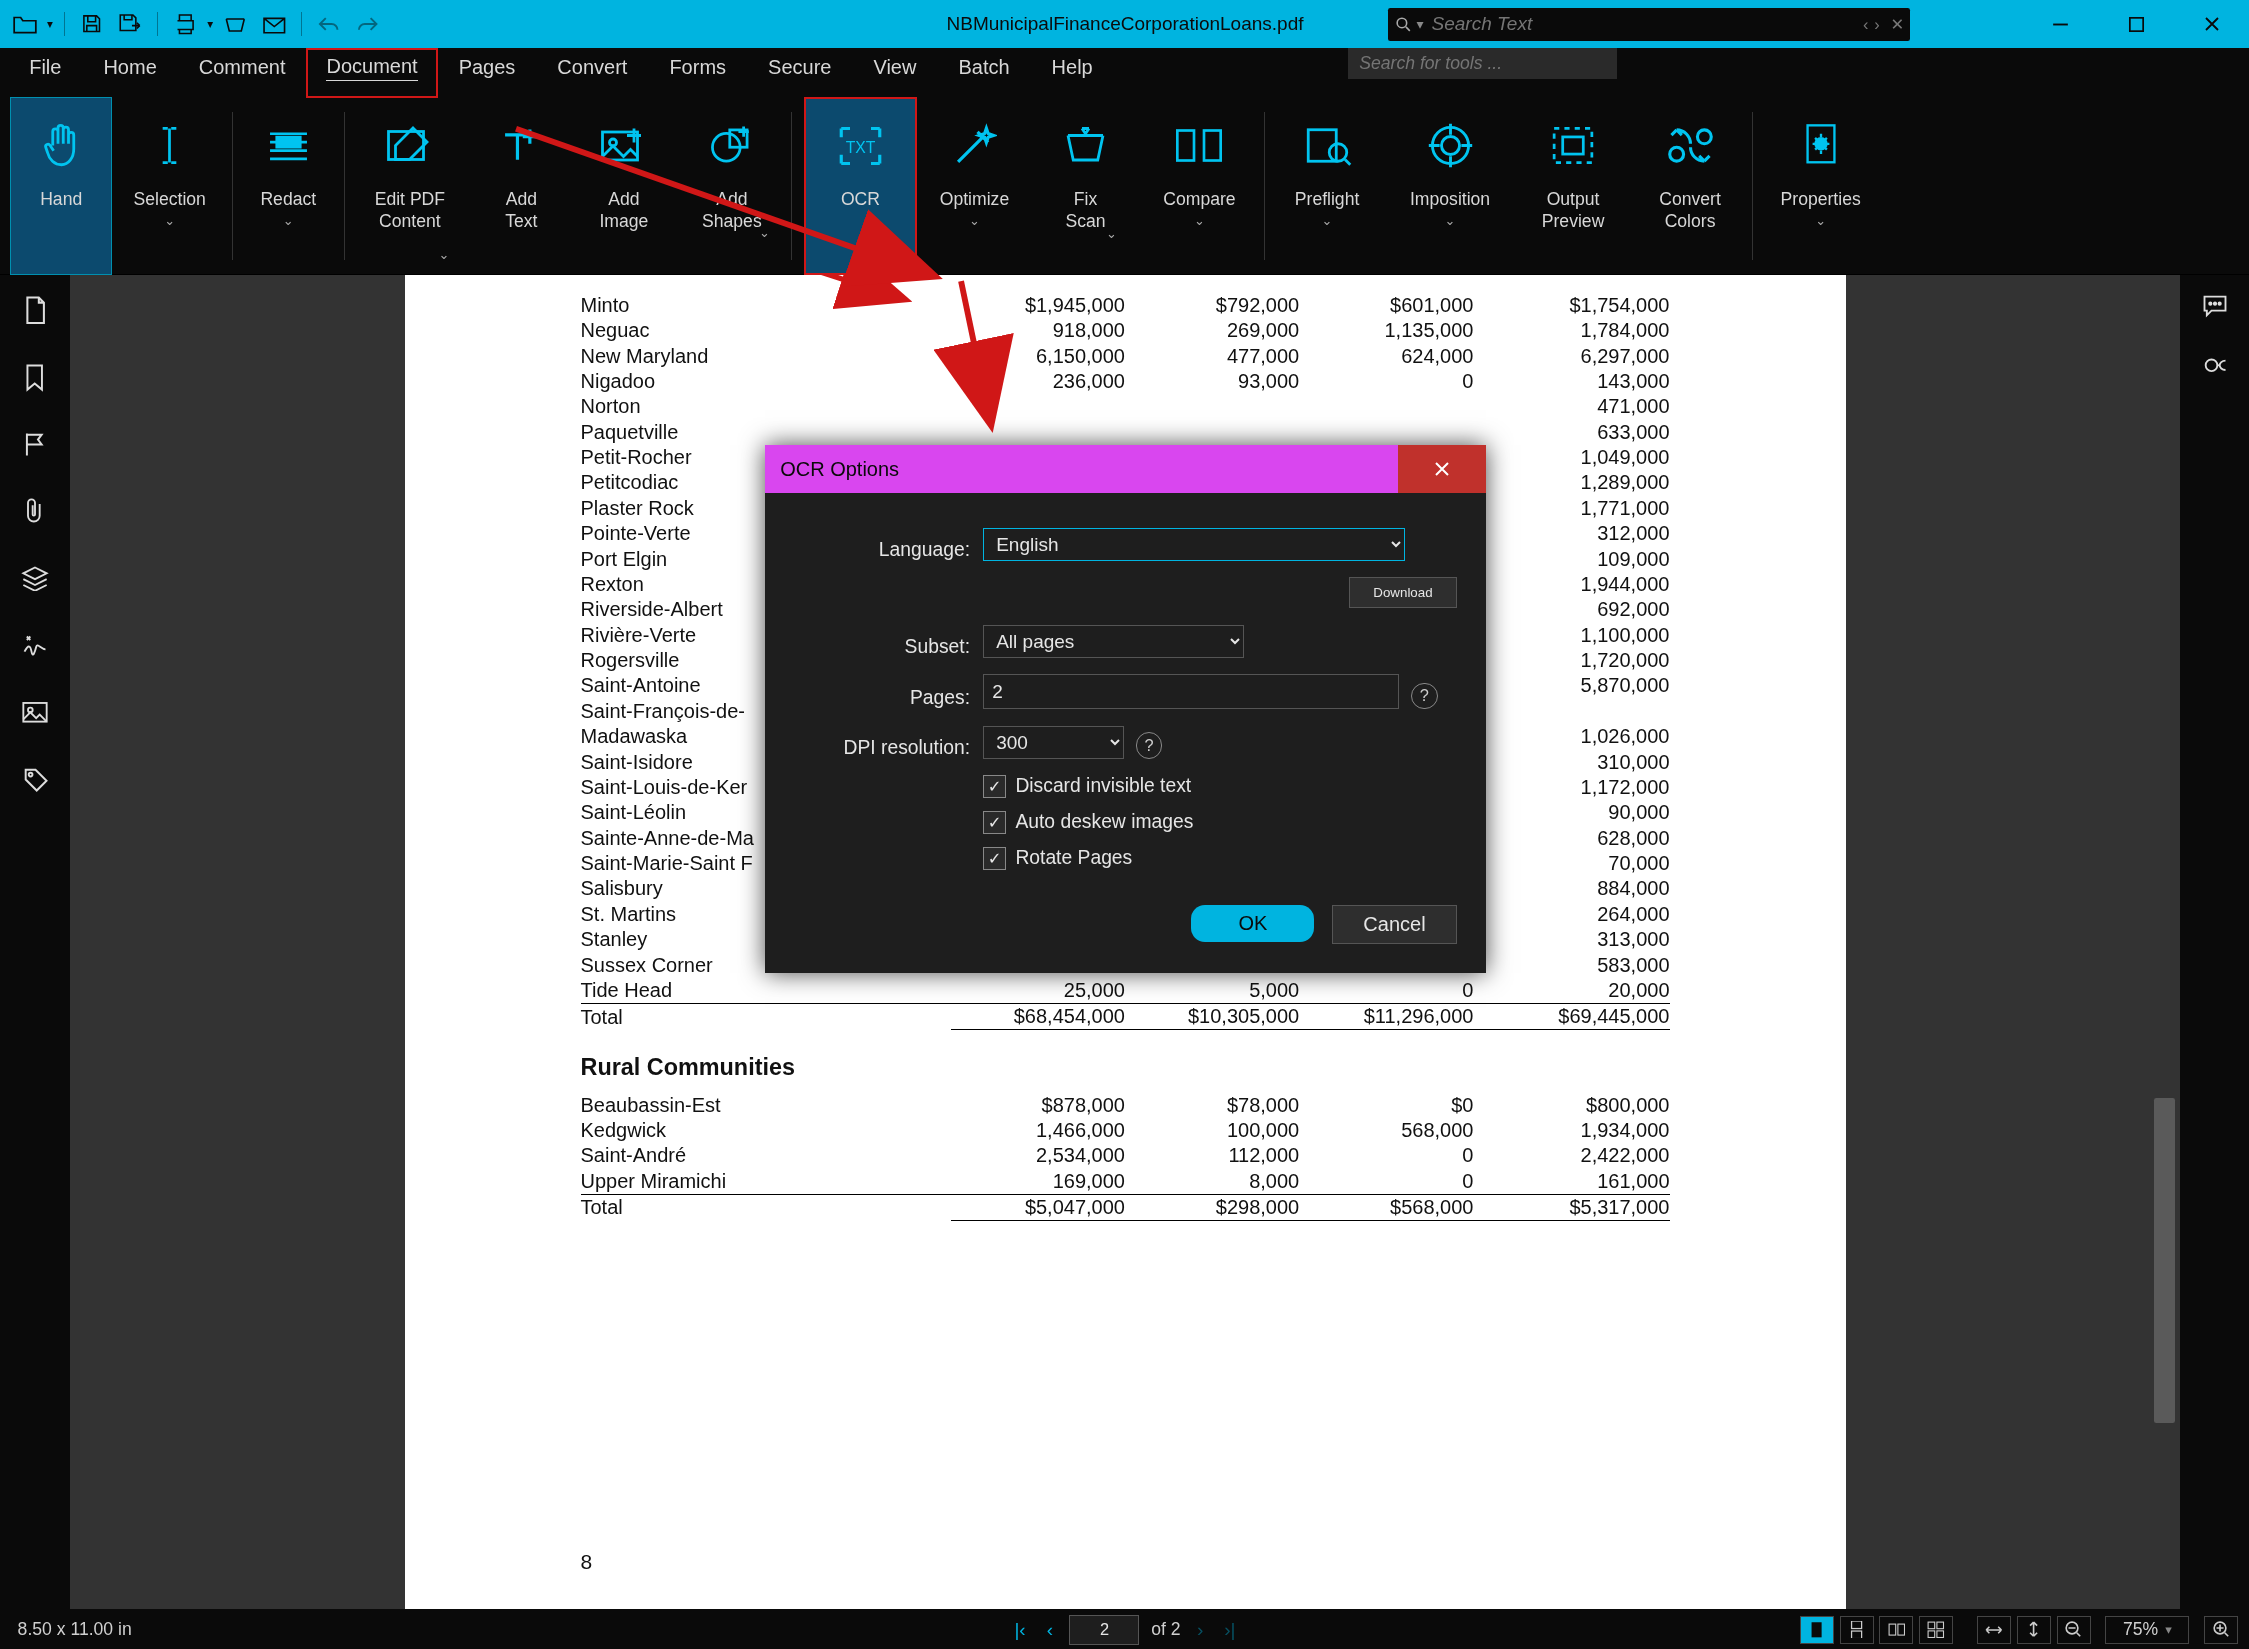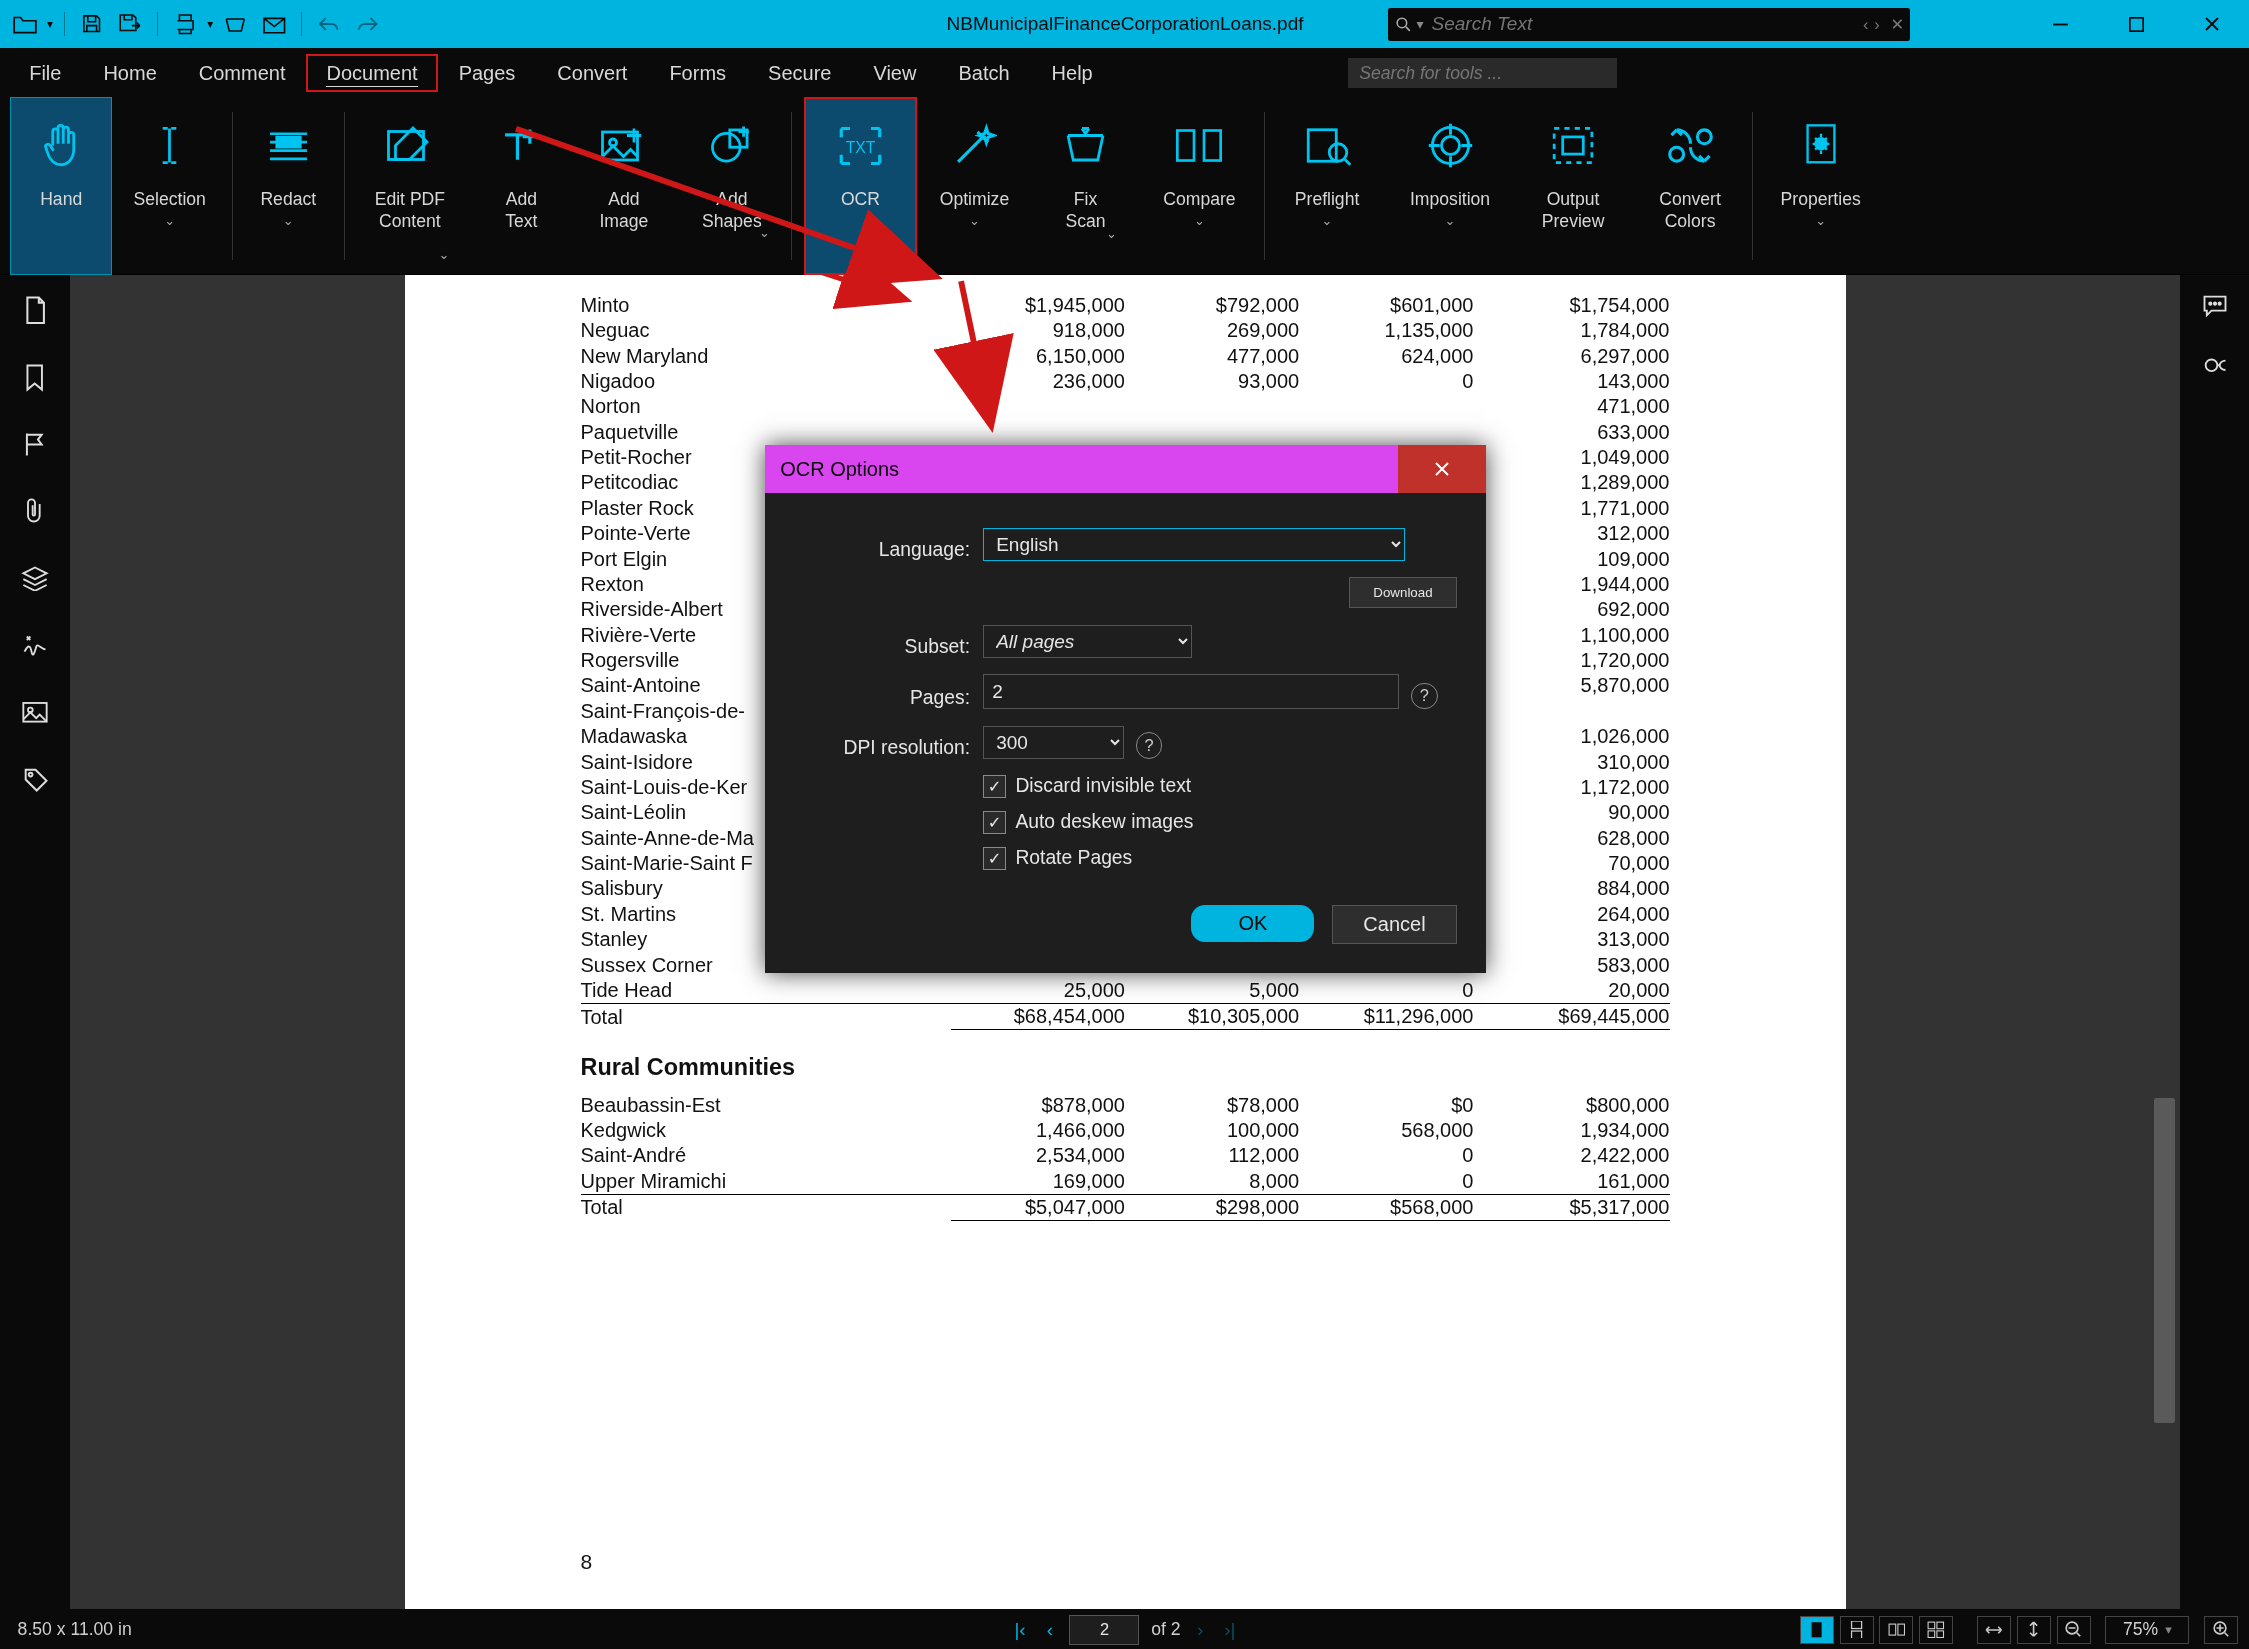--- a/index.html
+++ b/index.html
@@ -87,21 +87,20 @@
     align-items: center;
     justify-content: center;
   }
   .titlebar .winbtn svg { stroke:#0a0a0a; }
 
   
   .menubar {
     background: #0a0a0a;
     height: 50px;
     display: flex;
-    align-items: center;
     padding-left: 8.2px;
     gap: 0;
     font-size: 20px;
     color: #d8d8d8;
   }
   .menubar .m {
     padding: 8.2px 21px;
     cursor: pointer;
   }
   .menubar .hl {
@@ -306,21 +305,21 @@
   }
   .dialog select, .dialog input[type=text] {
     background: #1e1e1e;
     border: 0.6px solid #555;
     color: #e6e6e6;
     height: 33px;
     font-size: 19px;
     padding: 0 8.2px;
   }
   .dialog .lang { width: 422px; border: 1.8px solid #00b4e0; }
-  .dialog .subset { width: 209px; font-style: italic; }
+  .dialog .subset { width: 261px; }
   .dialog .pages { width: 398px; }
   .dialog .dpi { width: 141px; }
   .dialog .dlbtn {
     margin-left: auto;
     background: #2e2e2e;
     border: 0.6px solid #555;
     padding: 7px 23.4px;
     color: #e6e6e6;
   }
   .dialog .chk {

